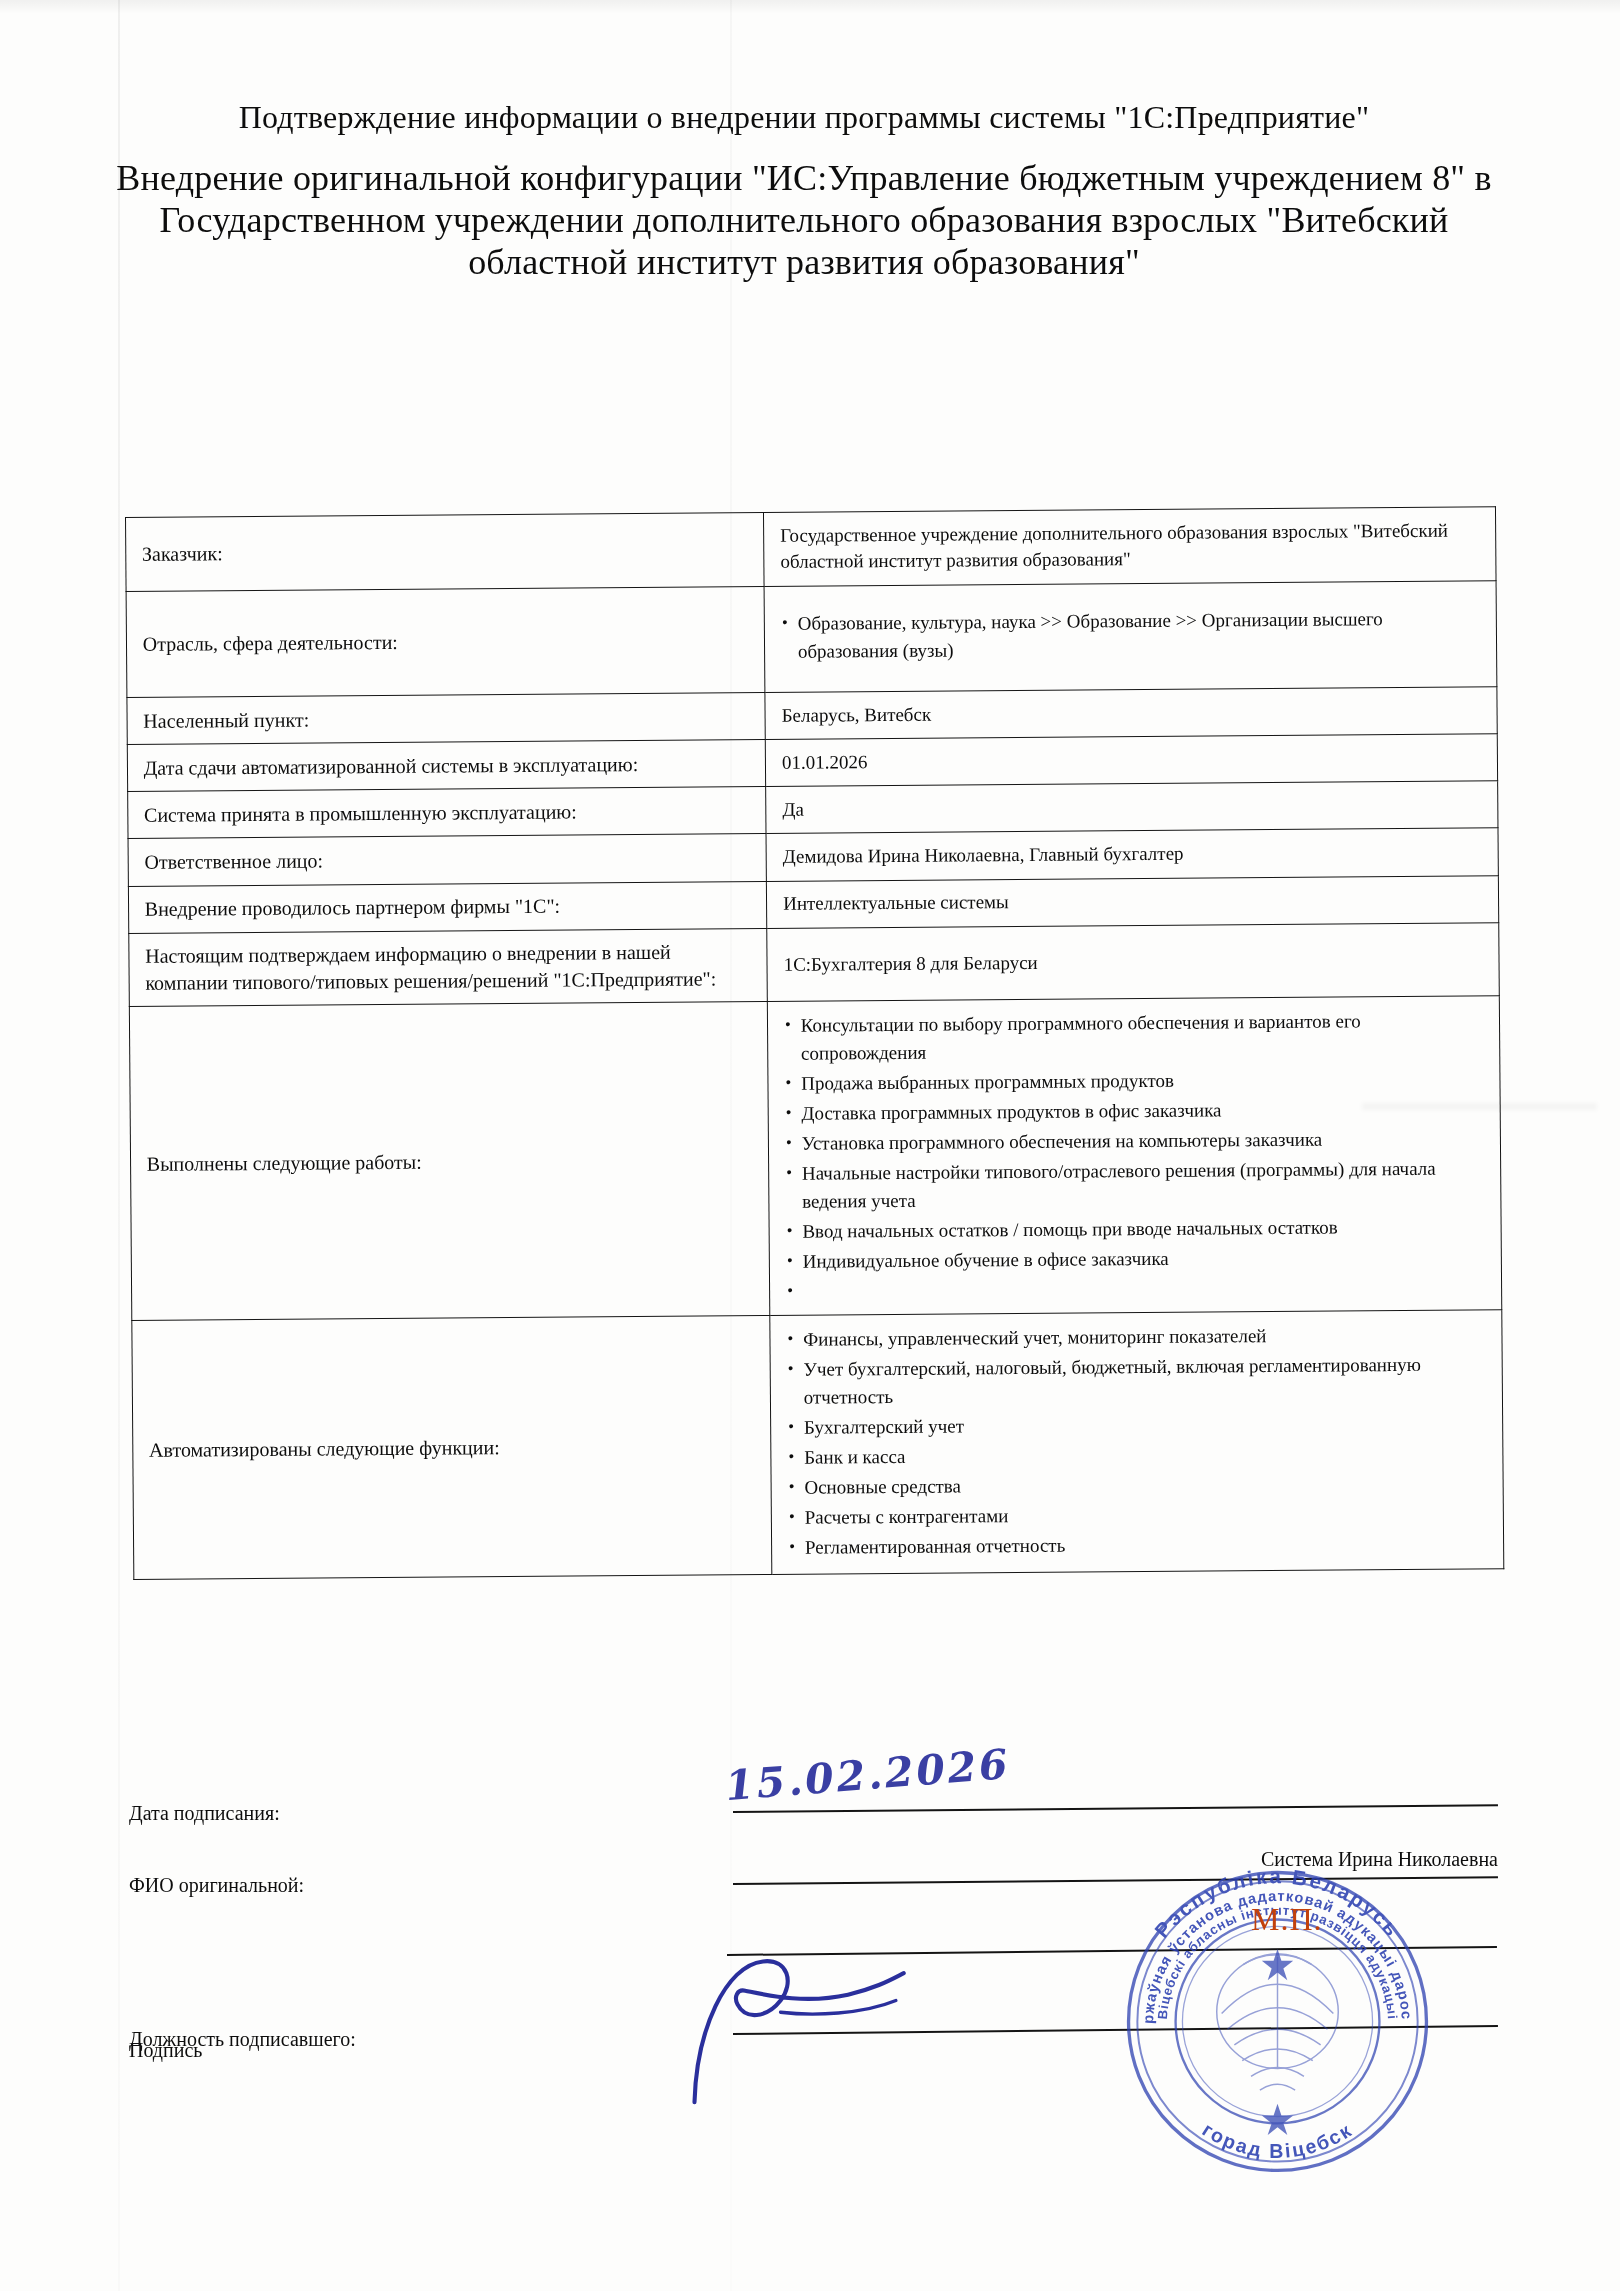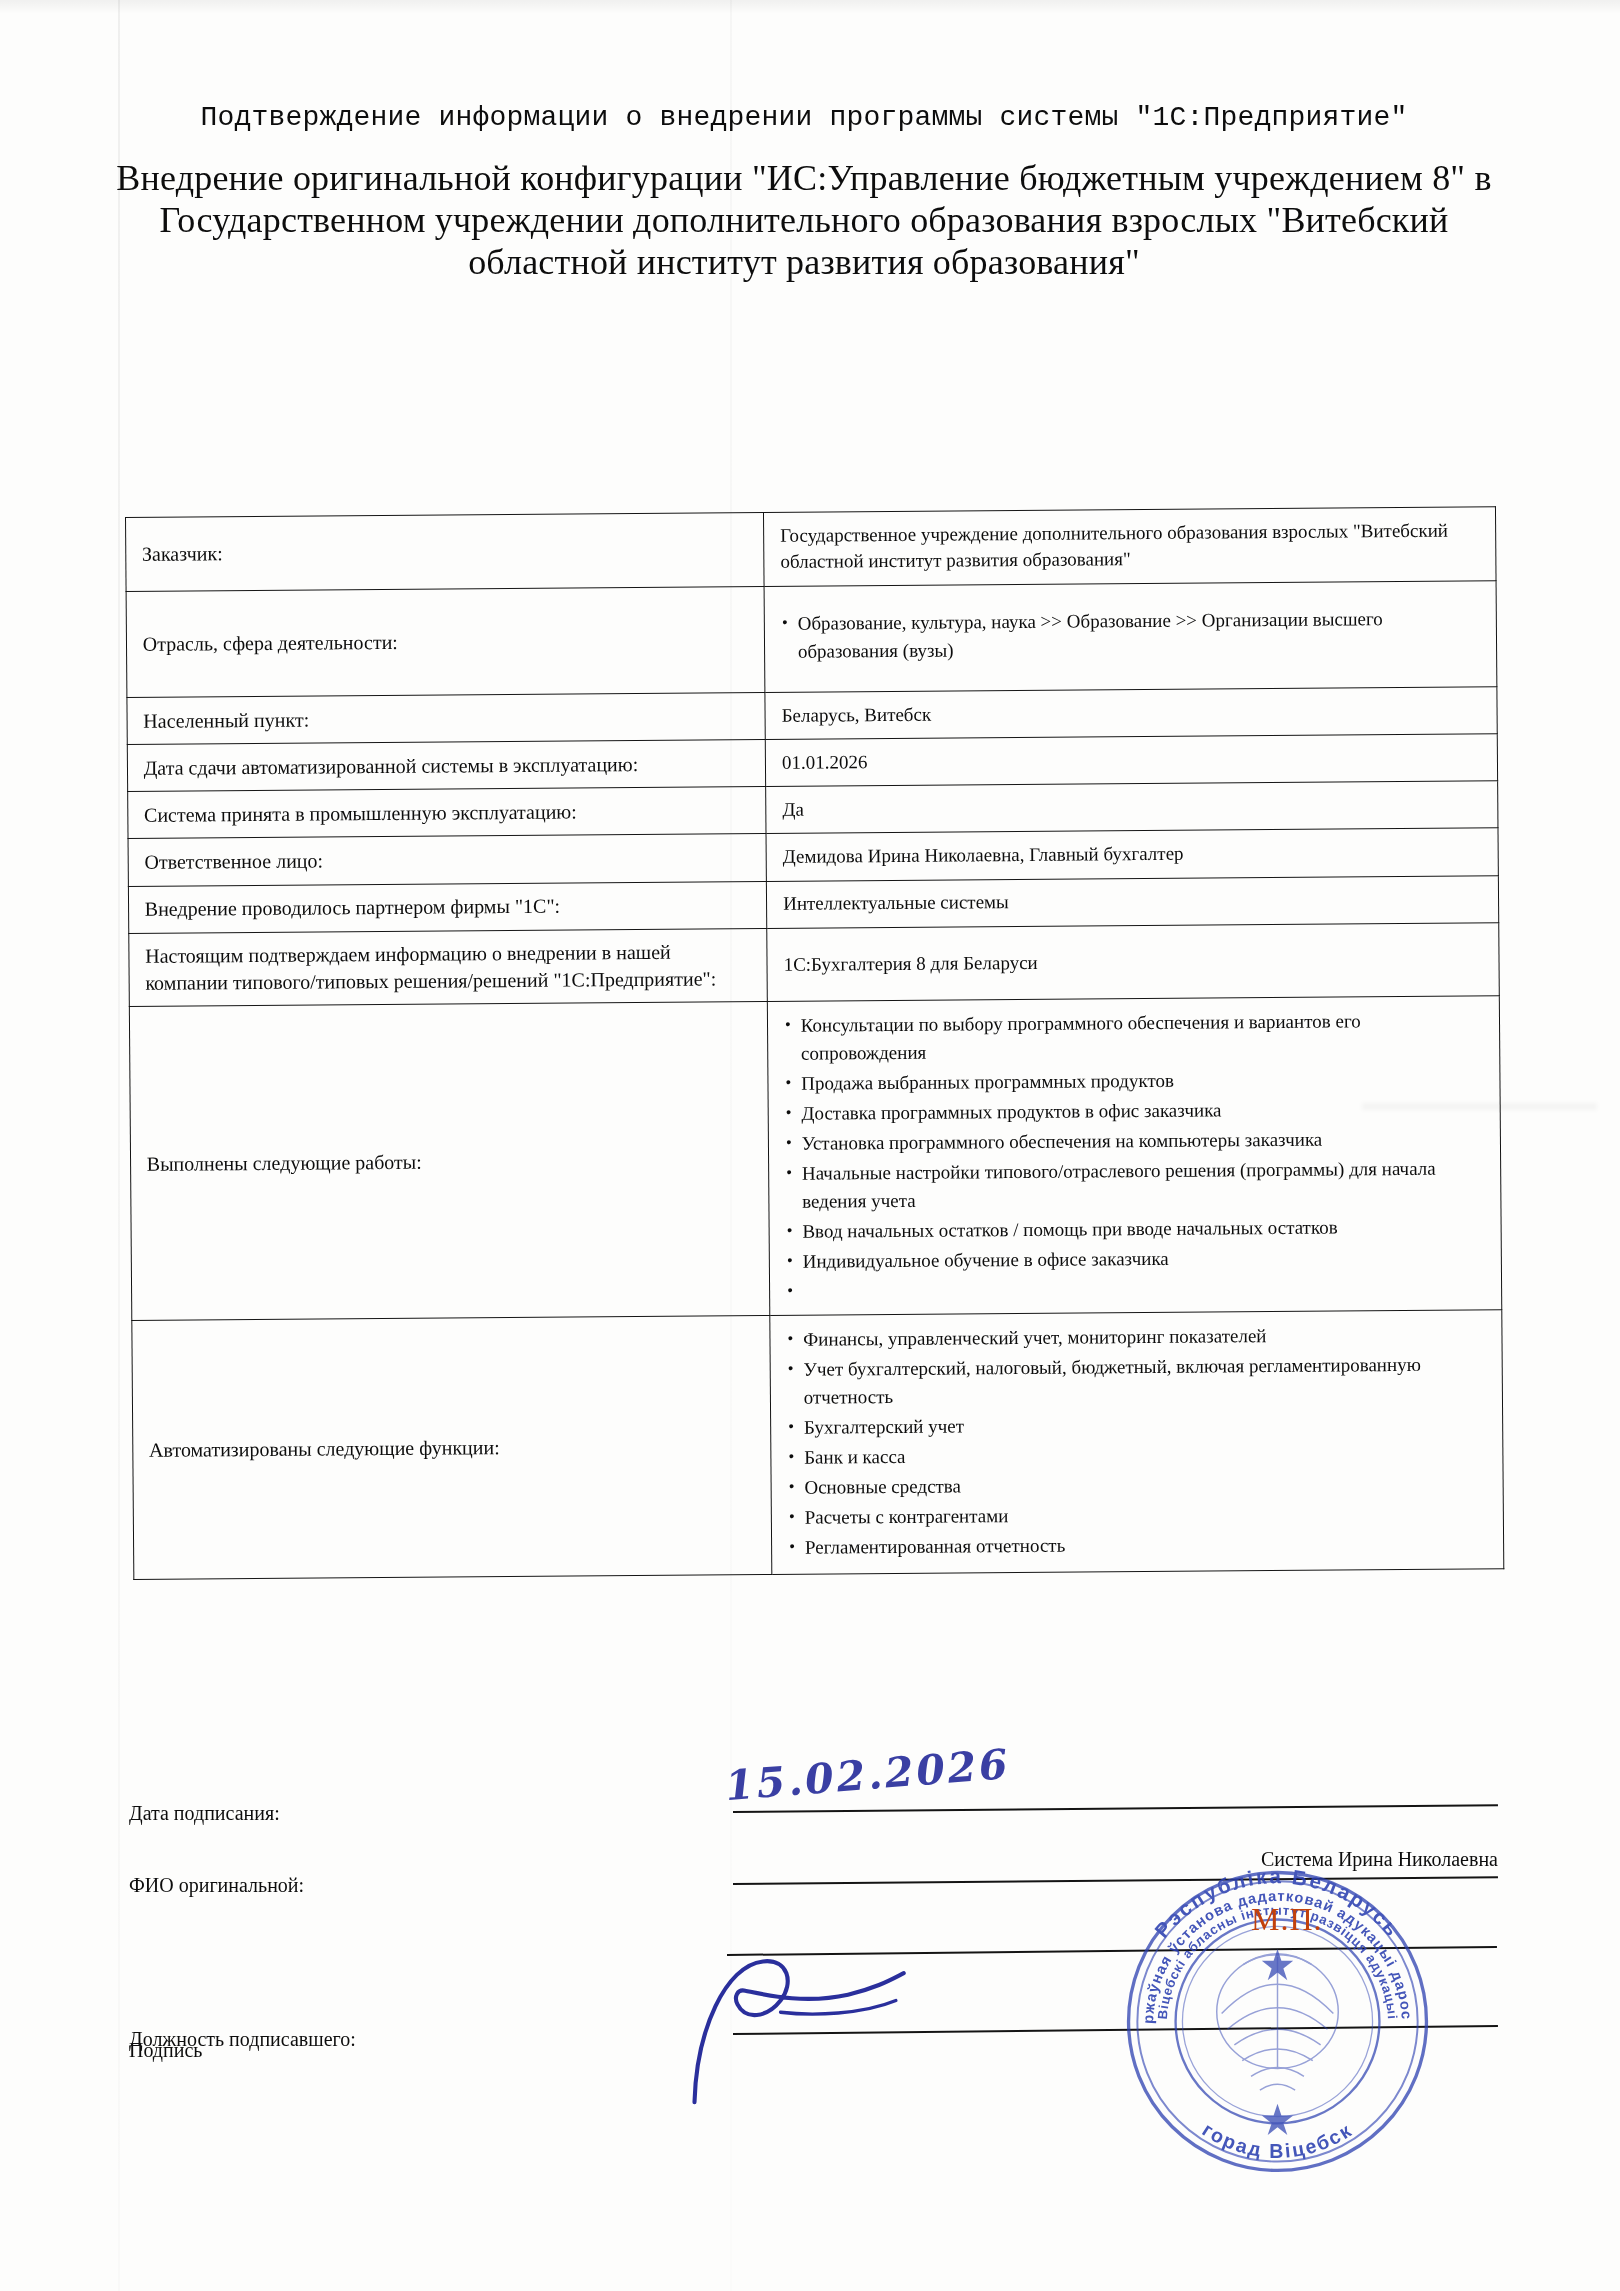--- a/index.html
+++ b/index.html
@@ -45,24 +45,23 @@
 
   
   #title-block {
     position: absolute;
     left: 108px;
     top: 94px;
     width: 1392px;
     text-align: center;
   }
   .title-line-1 {
-    font-size: 28px;
+    font-size: 32px;
     line-height: 47px;
     letter-spacing: 0.2px;
-    font-family: Liberation Mono, monospace;
   }
   .title-line-2 {
     font-size: 36px;
     line-height: 42px;
     margin-top: 15.7px;
     letter-spacing: 0.2px;
   }
 
   
   #info-table {

